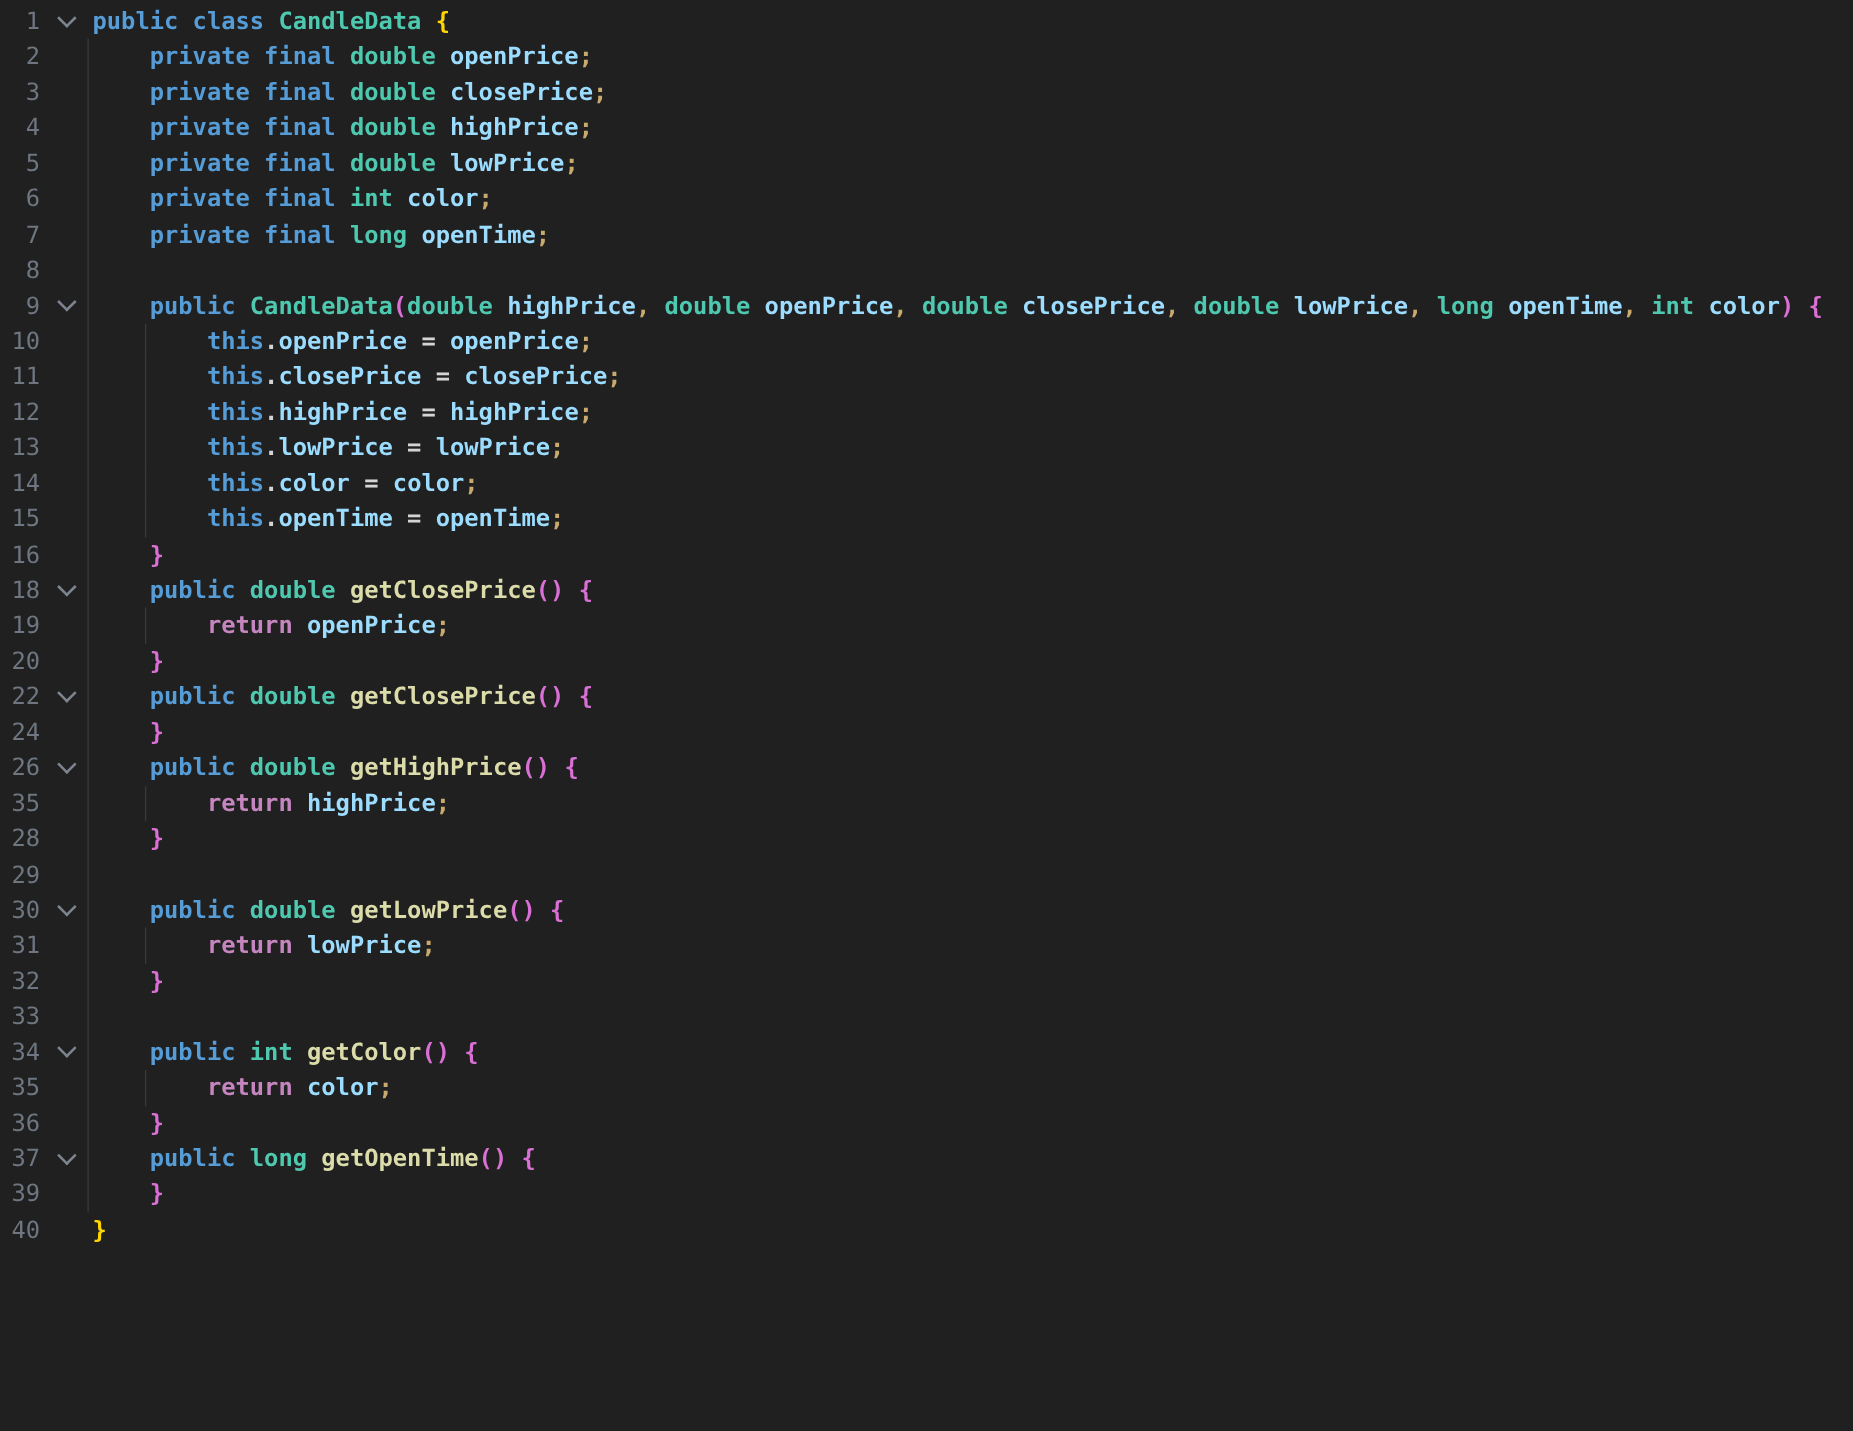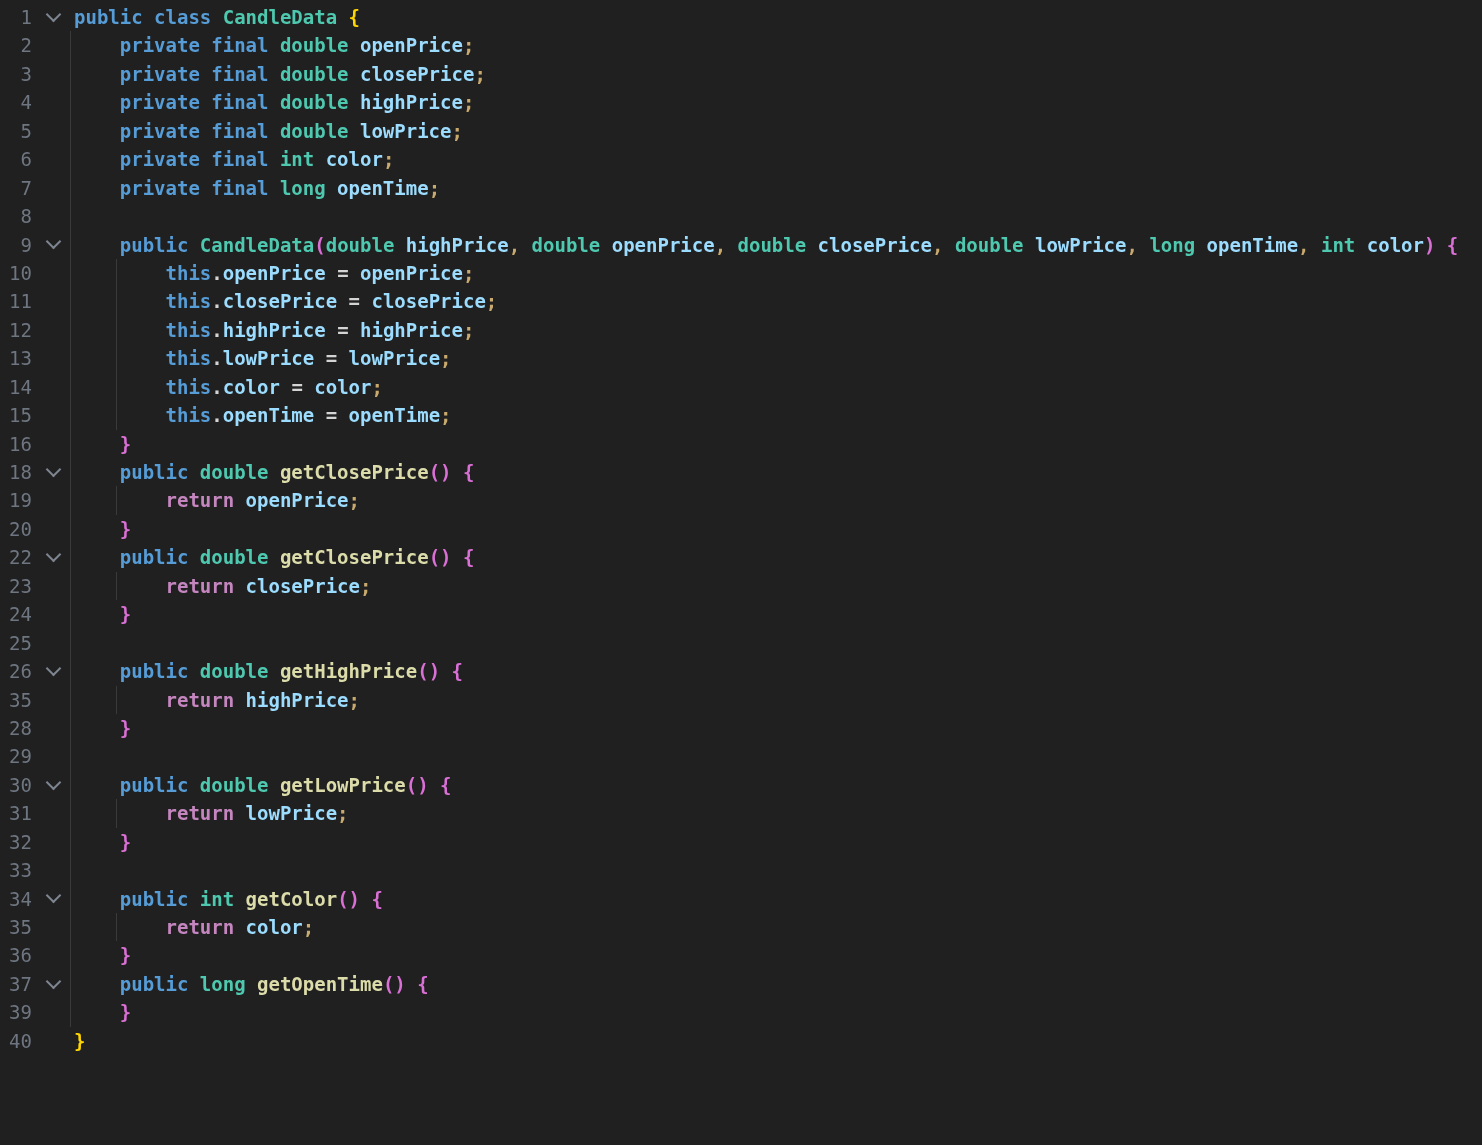--- a/index.html
+++ b/index.html
@@ -64,23 +64,21 @@
     <div class="line"><div class="ln">11</div><div class="fold"></div><div class="code"><span class="guide" style="left: calc(0ch - 4px);"></span><span class="guide" style="left: calc(4ch - 4px);"></span><span class="tk-kw">        this</span><span class="tk-op">.</span><span class="tk-var">closePrice</span><span class="tk-op"> = </span><span class="tk-var">closePrice</span><span class="tk-punc">;</span></div></div>
     <div class="line"><div class="ln">12</div><div class="fold"></div><div class="code"><span class="guide" style="left: calc(0ch - 4px);"></span><span class="guide" style="left: calc(4ch - 4px);"></span><span class="tk-kw">        this</span><span class="tk-op">.</span><span class="tk-var">highPrice</span><span class="tk-op"> = </span><span class="tk-var">highPrice</span><span class="tk-punc">;</span></div></div>
     <div class="line"><div class="ln">13</div><div class="fold"></div><div class="code"><span class="guide" style="left: calc(0ch - 4px);"></span><span class="guide" style="left: calc(4ch - 4px);"></span><span class="tk-kw">        this</span><span class="tk-op">.</span><span class="tk-var">lowPrice</span><span class="tk-op"> = </span><span class="tk-var">lowPrice</span><span class="tk-punc">;</span></div></div>
     <div class="line"><div class="ln">14</div><div class="fold"></div><div class="code"><span class="guide" style="left: calc(0ch - 4px);"></span><span class="guide" style="left: calc(4ch - 4px);"></span><span class="tk-kw">        this</span><span class="tk-op">.</span><span class="tk-var">color</span><span class="tk-op"> = </span><span class="tk-var">color</span><span class="tk-punc">;</span></div></div>
     <div class="line"><div class="ln">15</div><div class="fold"></div><div class="code"><span class="guide" style="left: calc(0ch - 4px);"></span><span class="guide" style="left: calc(4ch - 4px);"></span><span class="tk-kw">        this</span><span class="tk-op">.</span><span class="tk-var">openTime</span><span class="tk-op"> = </span><span class="tk-var">openTime</span><span class="tk-punc">;</span></div></div>
     <div class="line"><div class="ln">16</div><div class="fold"></div><div class="code"><span class="guide" style="left: calc(0ch - 4px);"></span><span class="tk-b2">    }</span></div></div>
     <div class="line"><div class="ln">18</div><div class="fold"><span class="chev"></span></div><div class="code"><span class="guide" style="left: calc(0ch - 4px);"></span><span class="tk-kw">    public </span><span class="tk-type">double </span><span class="tk-fn">getClosePrice</span><span class="tk-b2">() {</span></div></div>
     <div class="line"><div class="ln">19</div><div class="fold"></div><div class="code"><span class="guide" style="left: calc(0ch - 4px);"></span><span class="guide" style="left: calc(4ch - 4px);"></span><span class="tk-ctrl">        return </span><span class="tk-var">openPrice</span><span class="tk-punc">;</span></div></div>
     <div class="line"><div class="ln">20</div><div class="fold"></div><div class="code"><span class="guide" style="left: calc(0ch - 4px);"></span><span class="tk-b2">    }</span></div></div>
     <div class="line"><div class="ln">22</div><div class="fold"><span class="chev"></span></div><div class="code"><span class="guide" style="left: calc(0ch - 4px);"></span><span class="tk-kw">    public </span><span class="tk-type">double </span><span class="tk-fn">getClosePrice</span><span class="tk-b2">() {</span></div></div>
-    <div class="line"><div class="ln">23</div><div class="fold"></div><div class="code"><span class="guide" style="left: calc(0ch - 4px);"></span><span class="guide" style="left: calc(4ch - 4px);"></span><span class="tk-ctrl">        return </span><span class="tk-var">closePrice</span><span class="tk-punc">;</span></div></div>
     <div class="line"><div class="ln">24</div><div class="fold"></div><div class="code"><span class="guide" style="left: calc(0ch - 4px);"></span><span class="tk-b2">    }</span></div></div>
-    <div class="line"><div class="ln">25</div><div class="fold"></div><div class="code"><span class="guide" style="left: calc(0ch - 4px);"></span></div></div>
     <div class="line"><div class="ln">26</div><div class="fold"><span class="chev"></span></div><div class="code"><span class="guide" style="left: calc(0ch - 4px);"></span><span class="tk-kw">    public </span><span class="tk-type">double </span><span class="tk-fn">getHighPrice</span><span class="tk-b2">() {</span></div></div>
     <div class="line"><div class="ln">35</div><div class="fold"></div><div class="code"><span class="guide" style="left: calc(0ch - 4px);"></span><span class="guide" style="left: calc(4ch - 4px);"></span><span class="tk-ctrl">        return </span><span class="tk-var">highPrice</span><span class="tk-punc">;</span></div></div>
     <div class="line"><div class="ln">28</div><div class="fold"></div><div class="code"><span class="guide" style="left: calc(0ch - 4px);"></span><span class="tk-b2">    }</span></div></div>
     <div class="line"><div class="ln">29</div><div class="fold"></div><div class="code"><span class="guide" style="left: calc(0ch - 4px);"></span></div></div>
     <div class="line"><div class="ln">30</div><div class="fold"><span class="chev"></span></div><div class="code"><span class="guide" style="left: calc(0ch - 4px);"></span><span class="tk-kw">    public </span><span class="tk-type">double </span><span class="tk-fn">getLowPrice</span><span class="tk-b2">() {</span></div></div>
     <div class="line"><div class="ln">31</div><div class="fold"></div><div class="code"><span class="guide" style="left: calc(0ch - 4px);"></span><span class="guide" style="left: calc(4ch - 4px);"></span><span class="tk-ctrl">        return </span><span class="tk-var">lowPrice</span><span class="tk-punc">;</span></div></div>
     <div class="line"><div class="ln">32</div><div class="fold"></div><div class="code"><span class="guide" style="left: calc(0ch - 4px);"></span><span class="tk-b2">    }</span></div></div>
     <div class="line"><div class="ln">33</div><div class="fold"></div><div class="code"><span class="guide" style="left: calc(0ch - 4px);"></span></div></div>
     <div class="line"><div class="ln">34</div><div class="fold"><span class="chev"></span></div><div class="code"><span class="guide" style="left: calc(0ch - 4px);"></span><span class="tk-kw">    public </span><span class="tk-type">int </span><span class="tk-fn">getColor</span><span class="tk-b2">() {</span></div></div>
     <div class="line"><div class="ln">35</div><div class="fold"></div><div class="code"><span class="guide" style="left: calc(0ch - 4px);"></span><span class="guide" style="left: calc(4ch - 4px);"></span><span class="tk-ctrl">        return </span><span class="tk-var">color</span><span class="tk-punc">;</span></div></div>

